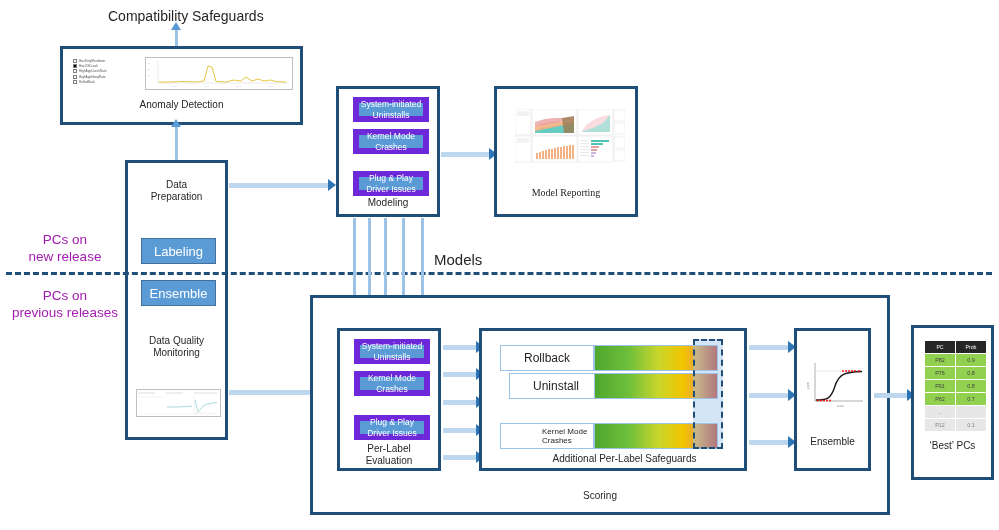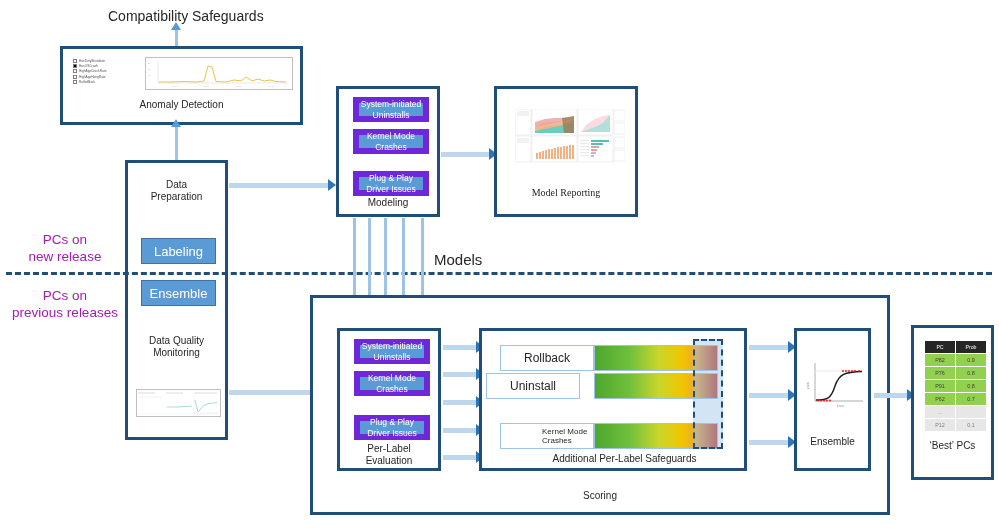--- a/index.html
+++ b/index.html
@@ -269,21 +269,21 @@
 <div class="abs h-arrow" style="left:443px;top:345px;width:34px;"></div>
 <div class="abs h-arrow" style="left:443px;top:372px;width:34px;"></div>
 <div class="abs h-arrow" style="left:443px;top:400px;width:34px;"></div>
 <div class="abs h-arrow" style="left:443px;top:428px;width:34px;"></div>
 <div class="abs h-arrow" style="left:443px;top:455px;width:34px;"></div>
 
 <div class="box" style="left:479px;top:328px;width:268px;height:143px;">
   <div class="glabel" style="left:18px;top:14px;width:94px;">Rollback</div>
   <div class="gbar" style="left:112px;top:14px;width:124px;"></div>
 
-  <div class="glabel" style="left:4px;top:42px;width:94px;">Uninstall</div>
+  <div class="glabel" style="left:27px;top:42px;width:94px;">Uninstall</div>
   <div class="gbar" style="left:112px;top:42px;width:124px;"></div>
 
   <div class="glabel" style="left:18px;top:92px;width:94px;font-size:8px;padding-left:41px;">Kernel Mode Crashes</div>
   <div class="gbar" style="left:112px;top:92px;width:124px;"></div>
 
   <div class="dashbox" style="left:211px;top:8px;width:30px;height:110px;"></div>
 
   <div class="boxlabel" style="top:122px;padding-left:23px;">Additional Per-Label Safeguards</div>
 </div>
 

